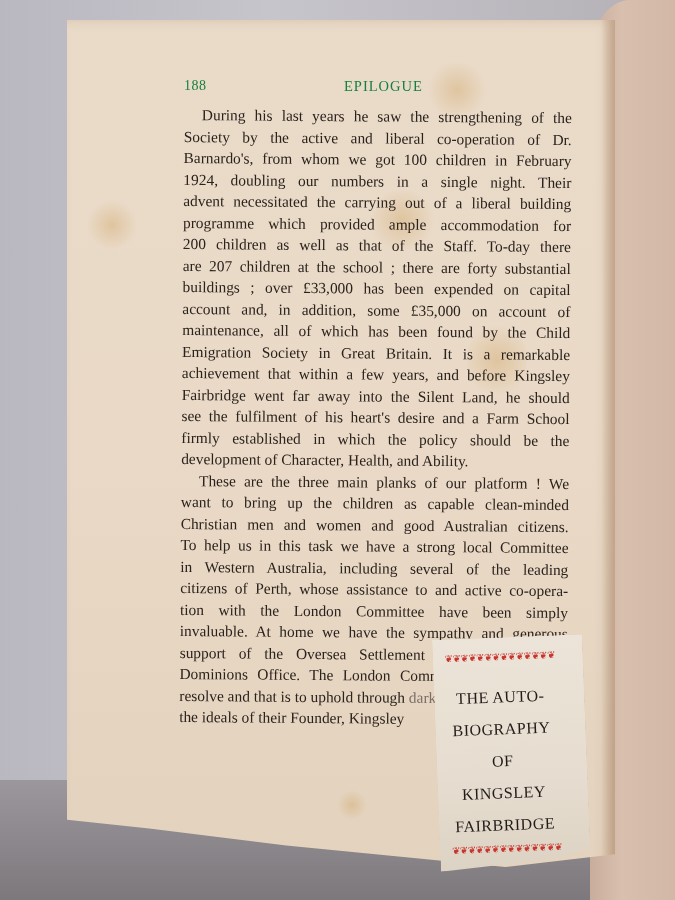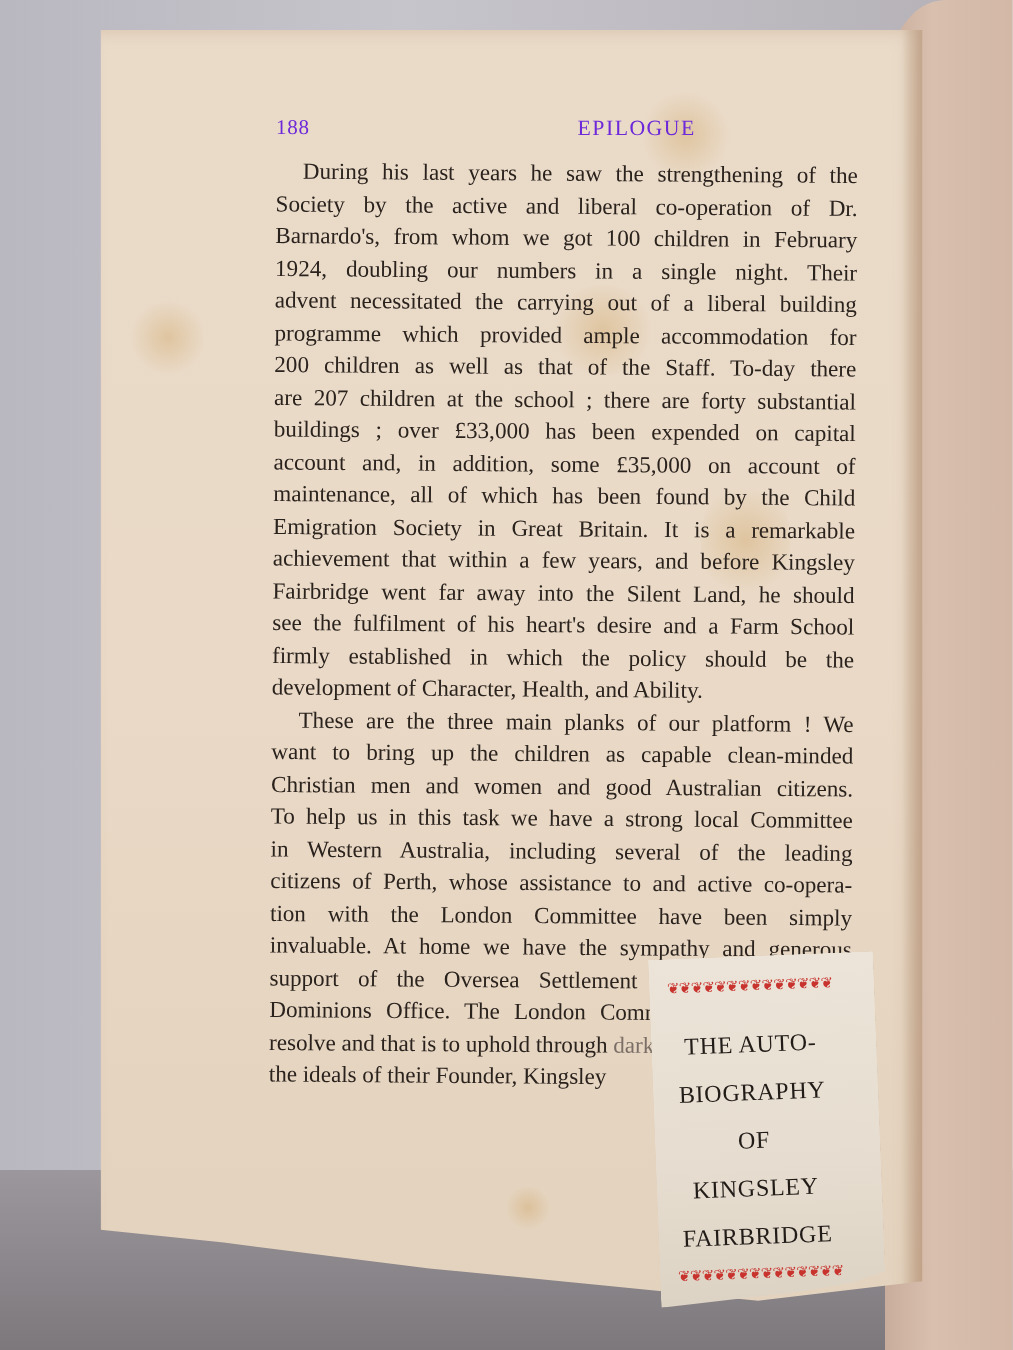--- a/index.html
+++ b/index.html
@@ -26,24 +26,24 @@
     .page::after {
       content:""; position:absolute; right:0; top:0; width:14px; height:100%;
       background: linear-gradient(90deg, rgba(190,150,120,0) 0%, rgba(170,130,100,0.45) 100%);
     }
     .foxing {
       position:absolute; border-radius:50%;
       background: radial-gradient(circle, rgba(210,170,110,0.45) 0%, rgba(210,170,110,0) 70%);
     }
     .running-head {
       position:absolute; left:184px; top:78px; width:390px; height:22px;
-      font-size:14.5px; color:#6d28d9; letter-spacing:0.5px;
+      font-size:14.5px; color:#15803d; letter-spacing:0.5px;
     }
     .page-no { position:absolute; left:0; top:0; font-size:14px; }
-    .chapter-title { position:absolute; left:160px; top:0; letter-spacing:1px;margin-left:41px; }
+    .chapter-title { position:absolute; left:160px; top:0; letter-spacing:1px; }
     .body-text {
       position:absolute; left:184px; top:104px; width:388px;
       font-size:15.4px; line-height:21.5px; color:#2a221d;
       text-align:justify; transform: rotate(0.45deg); transform-origin: 0 0;
     }
     .line { display:block; text-align:justify; text-align-last:justify; white-space:nowrap; overflow:visible; height:21.5px; }
     .line.last { text-align-last:left; }
     .indent { padding-left:18px; }
     .faded { color:#7a6e66; }
     .bookmark {

